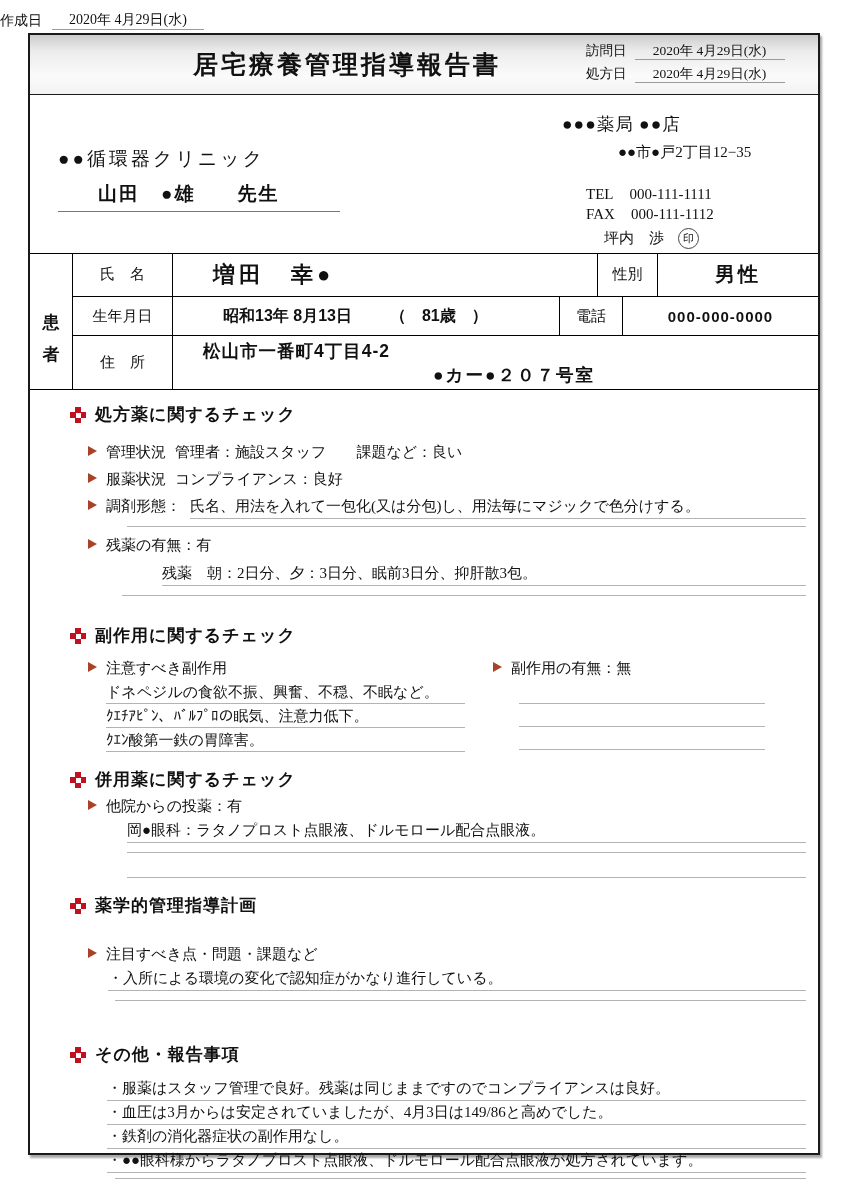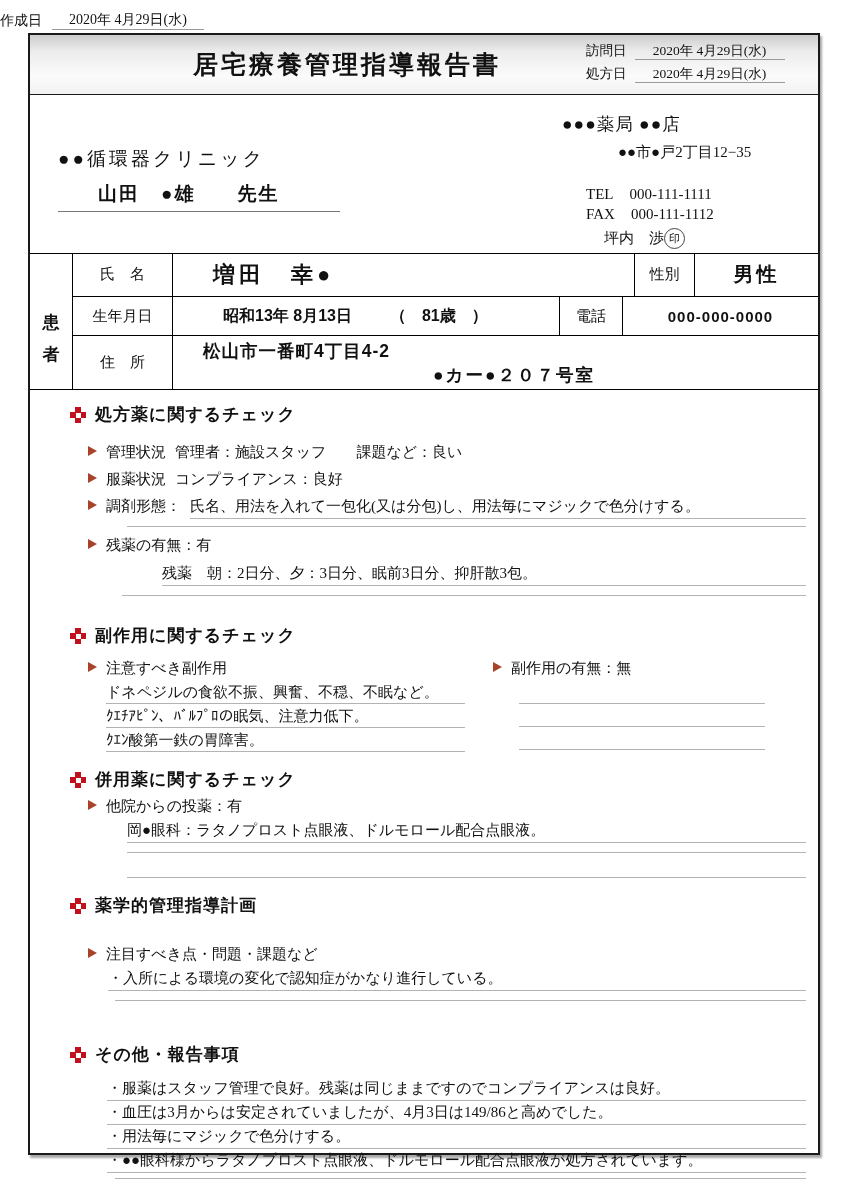--- a/index.html
+++ b/index.html
@@ -33,40 +33,40 @@
   .parties { height:158px; display:flex; justify-content:space-between;align-items:center; }
   .doctor { padding:10px 0 0 28px; }
   .clinic-name { font-size:19px; letter-spacing:3px; }
   .doctor-name { margin-top:9px; font-size:19px; font-weight:bold; letter-spacing:2px;
                  width:282px; padding-left:40px; border-bottom:1px solid #777; padding-bottom:4px; }
   .pharmacy { width:256px; padding-top:12px; }
   .pharmacy-name { font-size:17.5px; letter-spacing:1px; }
   .pharmacy-address { margin-top:7px; margin-left:56px; font-size:15px; }
   .pharmacy-tels { margin-top:24px; margin-left:24px; font-size:15px; }
   .tel-row { display:flex; gap:16px; margin-top:3px; }
-  .pharmacist-row { margin-top:5px; margin-left:42px; font-size:15px; display:flex; align-items:center; }
+  .pharmacist-row { margin-top:5px; margin-left:42px; font-size:15px; display:flex; align-items:center; gap:14px; }
   .seal { width:21px; height:21px; border:1px solid #444; border-radius:50%;
           display:inline-flex; align-items:center; justify-content:center; font-size:11px; }
 
   
   .patient { display:flex; border-top:1px solid #000; border-bottom:1px solid #000; height:137px; }
   .p-group { width:43px; border-right:1px solid #000; display:flex; align-items:center; justify-content:center;
              font-weight:bold; font-size:17px;
              writing-mode:vertical-rl; text-orientation:upright; letter-spacing:1.9em; padding-top:1.2em; }
   .p-rows { flex:1; display:flex; flex-direction:column; }
   .p-row { display:flex; }
   .p-row + .p-row { border-top:1px solid #000; }
   .p-row1 { height:42px; } .p-row2 { height:40px; } .p-row3 { height:54px; }
   .p-label { width:100px; border-right:1px solid #000; display:flex; align-items:center; justify-content:center;
              font-size:15px; }
   .p-cell { display:flex; align-items:center; }
   .gothic { font-family:"Liberation Sans","DejaVu Sans",sans-serif; font-weight:bold; }
   .p-name { flex:1; padding-left:40px; font-size:22px; letter-spacing:4px; }
   .p-gender-label { width:60px; border-left:1px solid #000; justify-content:center; font-size:15px; }
-  .p-gender { width:124px; border-left:1px solid #000; justify-content:center; font-size:20px; letter-spacing:3px; }
+  .p-gender { width:161px; border-left:1px solid #000; justify-content:center; font-size:20px; letter-spacing:3px; }
   .p-birth { flex:1; padding-left:50px; font-size:16px; }
   .p-age { margin-left:38px; font-size:16px; }
   .p-phone-label { width:63px; border-left:1px solid #000; justify-content:center; font-size:15px; }
   .p-phone { width:196px; border-left:1px solid #000; justify-content:center; font-size:15px; letter-spacing:1px; }
   .p-address { flex:1; padding-left:30px; font-size:17.5px; letter-spacing:1px;
                display:flex; flex-direction:column; justify-content:center; }
   .p-address .line2 { padding-left:230px; letter-spacing:2px; }
 
   
   .sections { padding:0 12px 0 40px; }
@@ -300,19 +300,19 @@
       <div class="sec-heading">
         <span class="cross">
             <span class="bar-v"></span>
             <span class="bar-h"></span>
             <span class="center"></span>
           </span>
         <span>その他・報告事項</span>
       </div>
       <div class="text-line first">・服薬はスタッフ管理で良好。残薬は同じままですのでコンプライアンスは良好。</div>
       <div class="text-line">・血圧は3月からは安定されていましたが、4月3日は149/86と高めでした。</div>
-      <div class="text-line">・用法毎にマジックで色分けする。</div>
+      <div class="text-line">・鉄剤の消化器症状の副作用なし。</div>
       <div class="text-line">・●●眼科様からラタノプロスト点眼液、ドルモロール配合点眼液が処方されています。</div>
       <div class="blank blank-f"></div>
     </div>
 
   </div>
 </div>
 
 </body></html>

